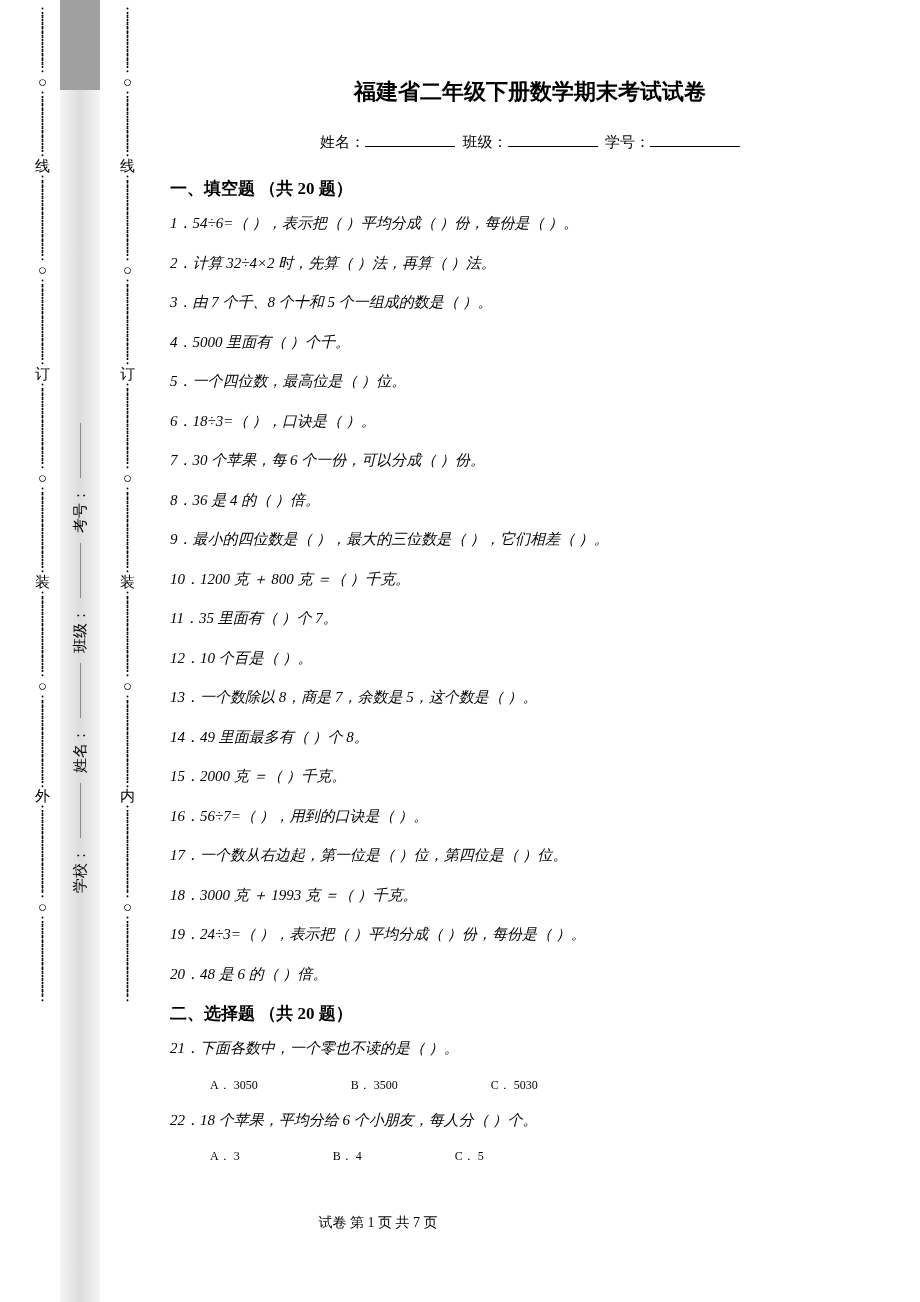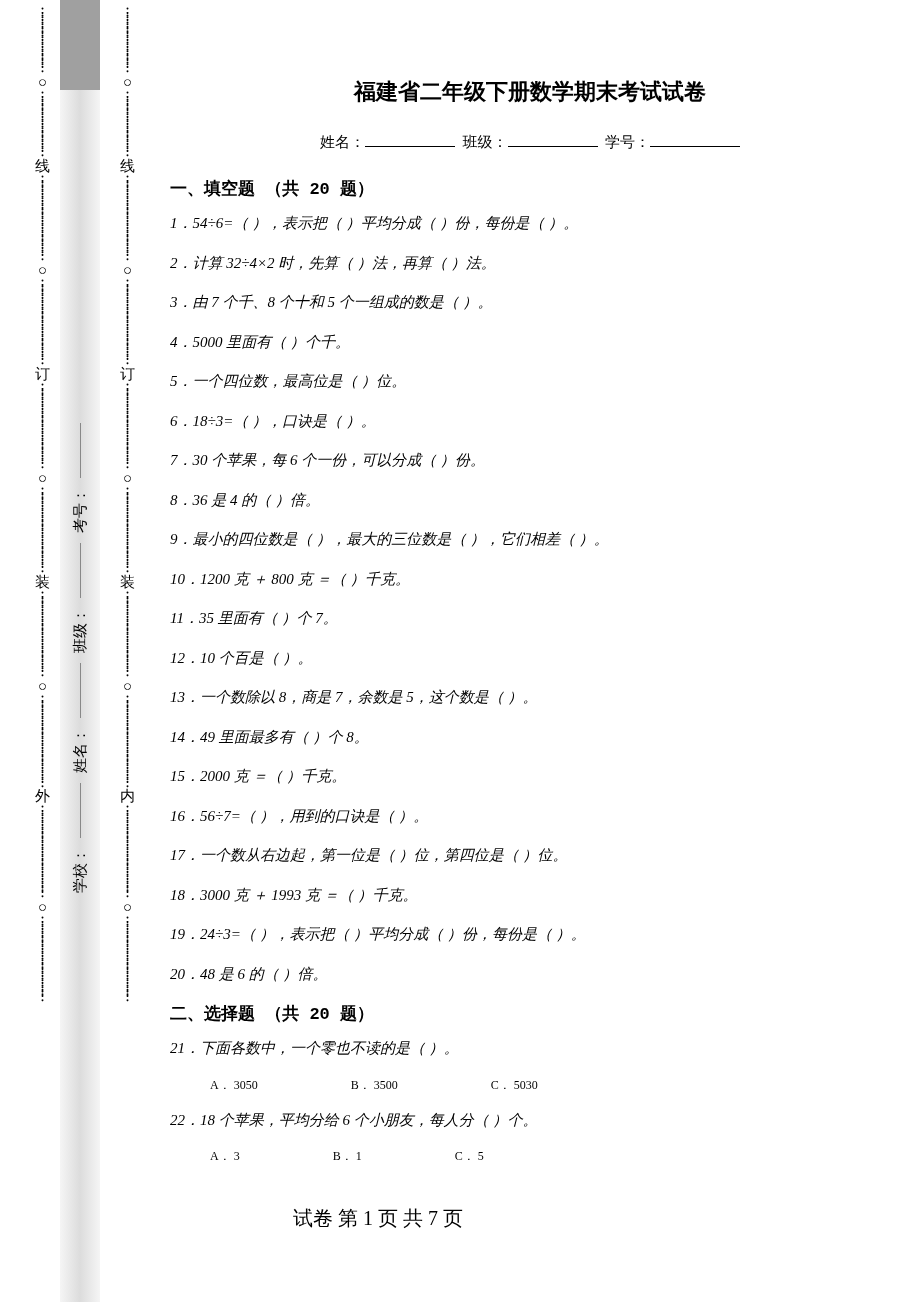--- a/index.html
+++ b/index.html
@@ -62,40 +62,39 @@
     .info-fields {
       text-align: center;
       font-size: 15px;
       margin-bottom: 25px;
     }
     .info-fields .blank { display:inline-block; border-bottom: 1px solid #000; width: 90px; height: 1em; vertical-align: baseline;}
     .section-header {
       font-weight: bold;
       font-size: 17px;
       margin: 12px 0 12px 0;
-      font-family: Liberation Mono, monospace;
     }
     .q {
       margin: 0 0 17px 0;
       font-size: 15px;
       line-height: 1.5;
       font-style: italic;
     }
     .options {
       margin: 10px 0 15px 40px;
       font-size: 12px;
     }
     .options span { display: inline-block; margin-right: 90px; }
     .footer {
       position: absolute;
       bottom: 70px;
       left: 0;
       width: 756px;
       text-align: center;
-      font-size: 20px;
+      font-size: 14px;
     }
     .vstack { display: flex; flex-direction: column; align-items: center; }
     .underline-v { border-left: 1px solid #888; height: 55px; margin: 3px 0; }
   </style>
 </head>
 <body>
 
 <div class="shade-col"></div>
 <div class="shade-dark"></div>
 
@@ -439,18 +438,18 @@
   <div class="section-header">二、选择题 （共 20 题）</div>
   <div class="q">21．下面各数中，一个零也不读的是（  ）。</div>
   <div class="options">
     <span>A． 3050</span>
     <span>B． 3500</span>
     <span>C． 5030</span>
   </div>
   <div class="q">22．18 个苹果，平均分给 6 个小朋友，每人分（  ）个。</div>
   <div class="options">
     <span>A． 3</span>
-    <span>B． 1</span>
+    <span>B． 4</span>
     <span>C． 5</span>
   </div>
 </div>
 
 <div class="footer">试卷 第 1 页 共 7 页</div>
 
 </body></html>

